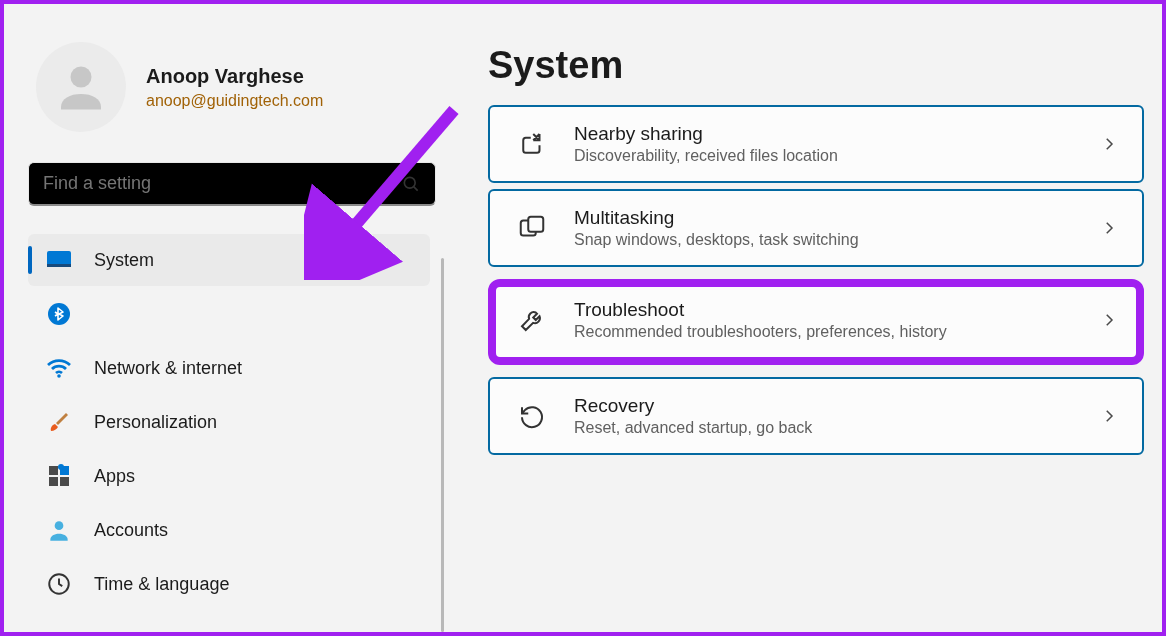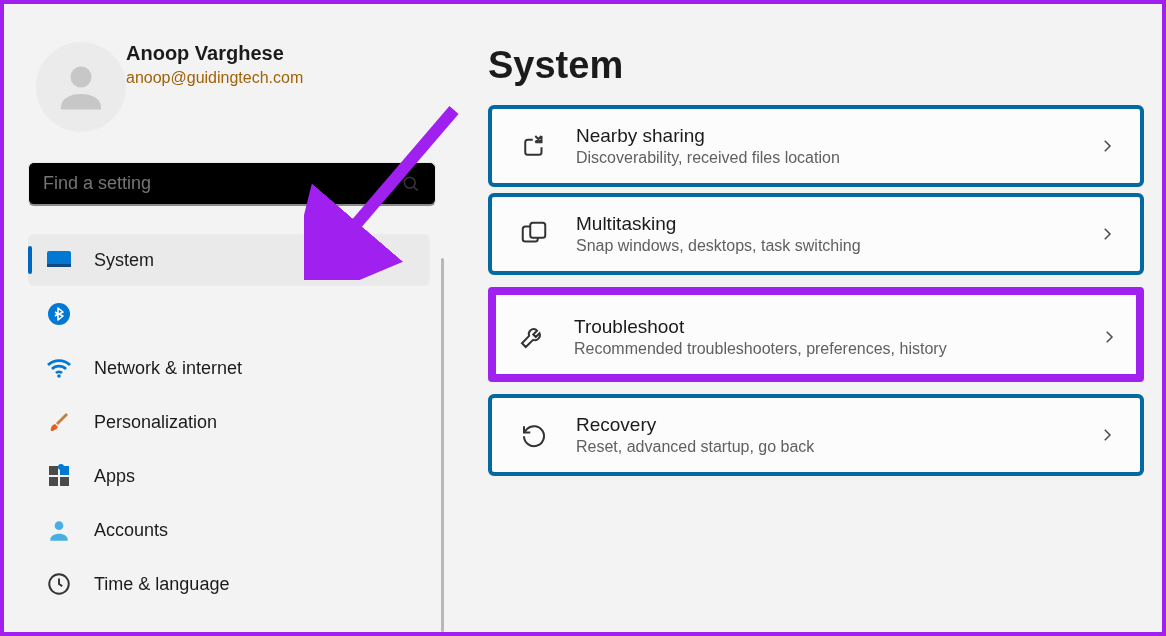--- a/index.html
+++ b/index.html
@@ -24,20 +24,22 @@
     position: absolute;
     right: 10px;
     top: 254px;
     bottom: 0;
     width: 3px;
     background: #b8b8b8;
     border-radius: 2px;
   }
   .profile {
     display: flex;
+    align-items: center;
+    gap: 20px;
     padding-left: 8px;
     margin-bottom: 30px;
   }
   .avatar {
     width: 90px; height: 90px;
     border-radius: 50%;
     background: #ebebeb;
     display: flex;
     align-items: center;
     justify-content: center;
@@ -84,34 +86,34 @@
 
   .main {
     flex: 1;
     padding: 40px 18px 0 34px;
     overflow: hidden;
   }
   .page-title { font-size: 38px; font-weight: 600; color: #1b1b1b; margin-bottom: 18px; }
   .settings-list { display: flex; flex-direction: column; gap: 6px; }
   .setting-item {
     background: #fcfcfc;
-    border: 4px solid #0369a1;
+    border: 2px solid #0369a1;
     border-radius: 6px;
     display: flex;
     align-items: center;
     padding: 16px 24px 16px 26px;
     gap: 26px;
     cursor: pointer;
   }
   .setting-item.highlight {
     border: 8px solid #a020f0;
-    border-radius: 4px;
+    border-radius: 12px;
     margin-top: 6px;
     margin-bottom: 6px;
-    padding: 21px 18px 16px 20px;
+    padding: 12px 18px 16px 20px;
   }
   .setting-icon { width: 32px; height: 32px; display:flex; align-items:center; justify-content:center; color:#333;}
   .setting-text { flex: 1; }
   .setting-title { font-size: 19px; color: #1b1b1b; }
   .setting-desc { font-size: 16px; color: #606060; margin-top: 2px; }
   .chevron { color: #4a4a4a; }
 
   .arrow-annotation {
     position: absolute;
     left: 300px;

